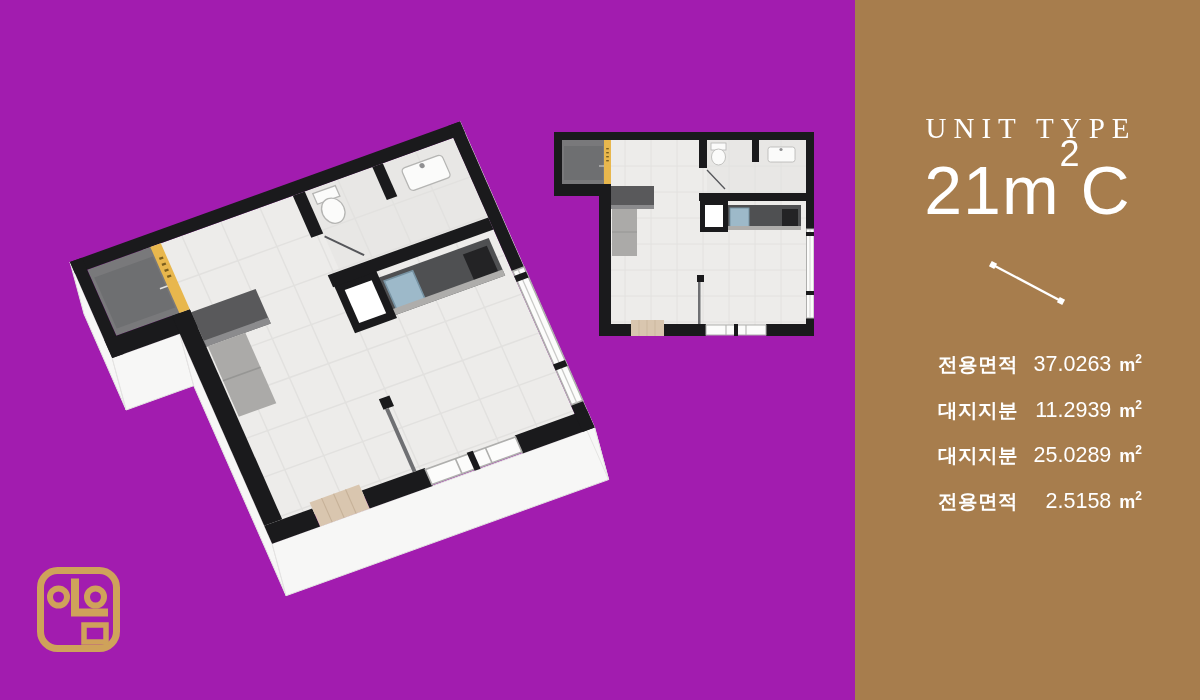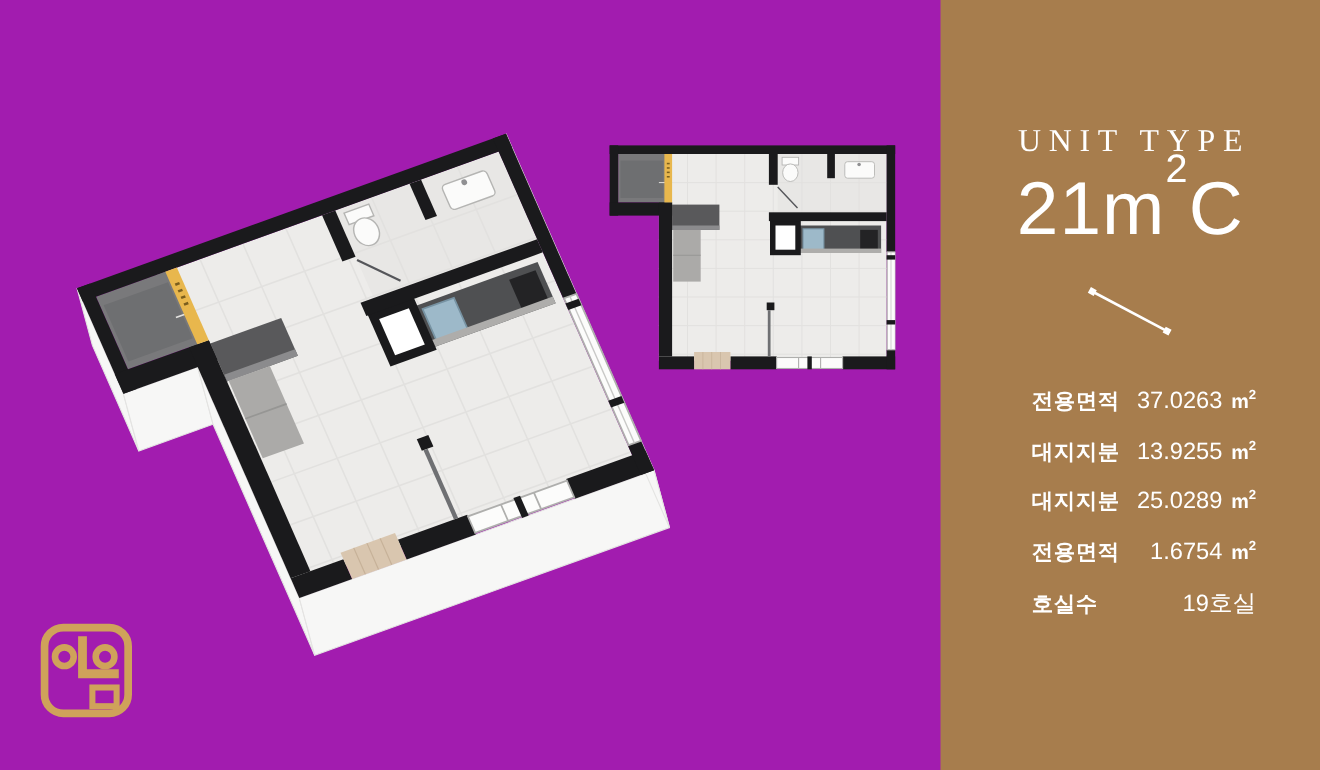--- a/index.html
+++ b/index.html
@@ -145,33 +145,29 @@
       <rect x="-3" y="-3" width="6" height="6" fill="#FFFFFF" transform="translate(76 45) rotate(28)"></rect>
     </svg>
     <div class="specs">
     <div class="spec-row">
       <span class="spec-label">전용면적</span>
       <span class="spec-value"><span class="num">37.0263</span><span class="unit"><span class="ub">m</span><sup class="us">2</sup></span></span>
     </div>
 
     <div class="spec-row">
       <span class="spec-label">대지지분</span>
-      <span class="spec-value"><span class="num">13.9255</span><span class="unit"><span class="ub">m</span><sup class="us">2</sup></span></span>
+      <span class="spec-value"><span class="num">11.2939</span><span class="unit"><span class="ub">m</span><sup class="us">2</sup></span></span>
     </div>
 
     <div class="spec-row">
       <span class="spec-label">대지지분</span>
       <span class="spec-value"><span class="num">25.0289</span><span class="unit"><span class="ub">m</span><sup class="us">2</sup></span></span>
     </div>
 
     <div class="spec-row">
       <span class="spec-label">전용면적</span>
-      <span class="spec-value"><span class="num">1.6754</span><span class="unit"><span class="ub">m</span><sup class="us">2</sup></span></span>
+      <span class="spec-value"><span class="num">2.5158</span><span class="unit"><span class="ub">m</span><sup class="us">2</sup></span></span>
     </div>
 
-    <div class="spec-row">
-      <span class="spec-label">호실수</span>
-      <span class="spec-value"><span class="num">19호실</span></span>
-    </div>
   </div>
   </aside>
 
 </div>
 
 </body></html>

